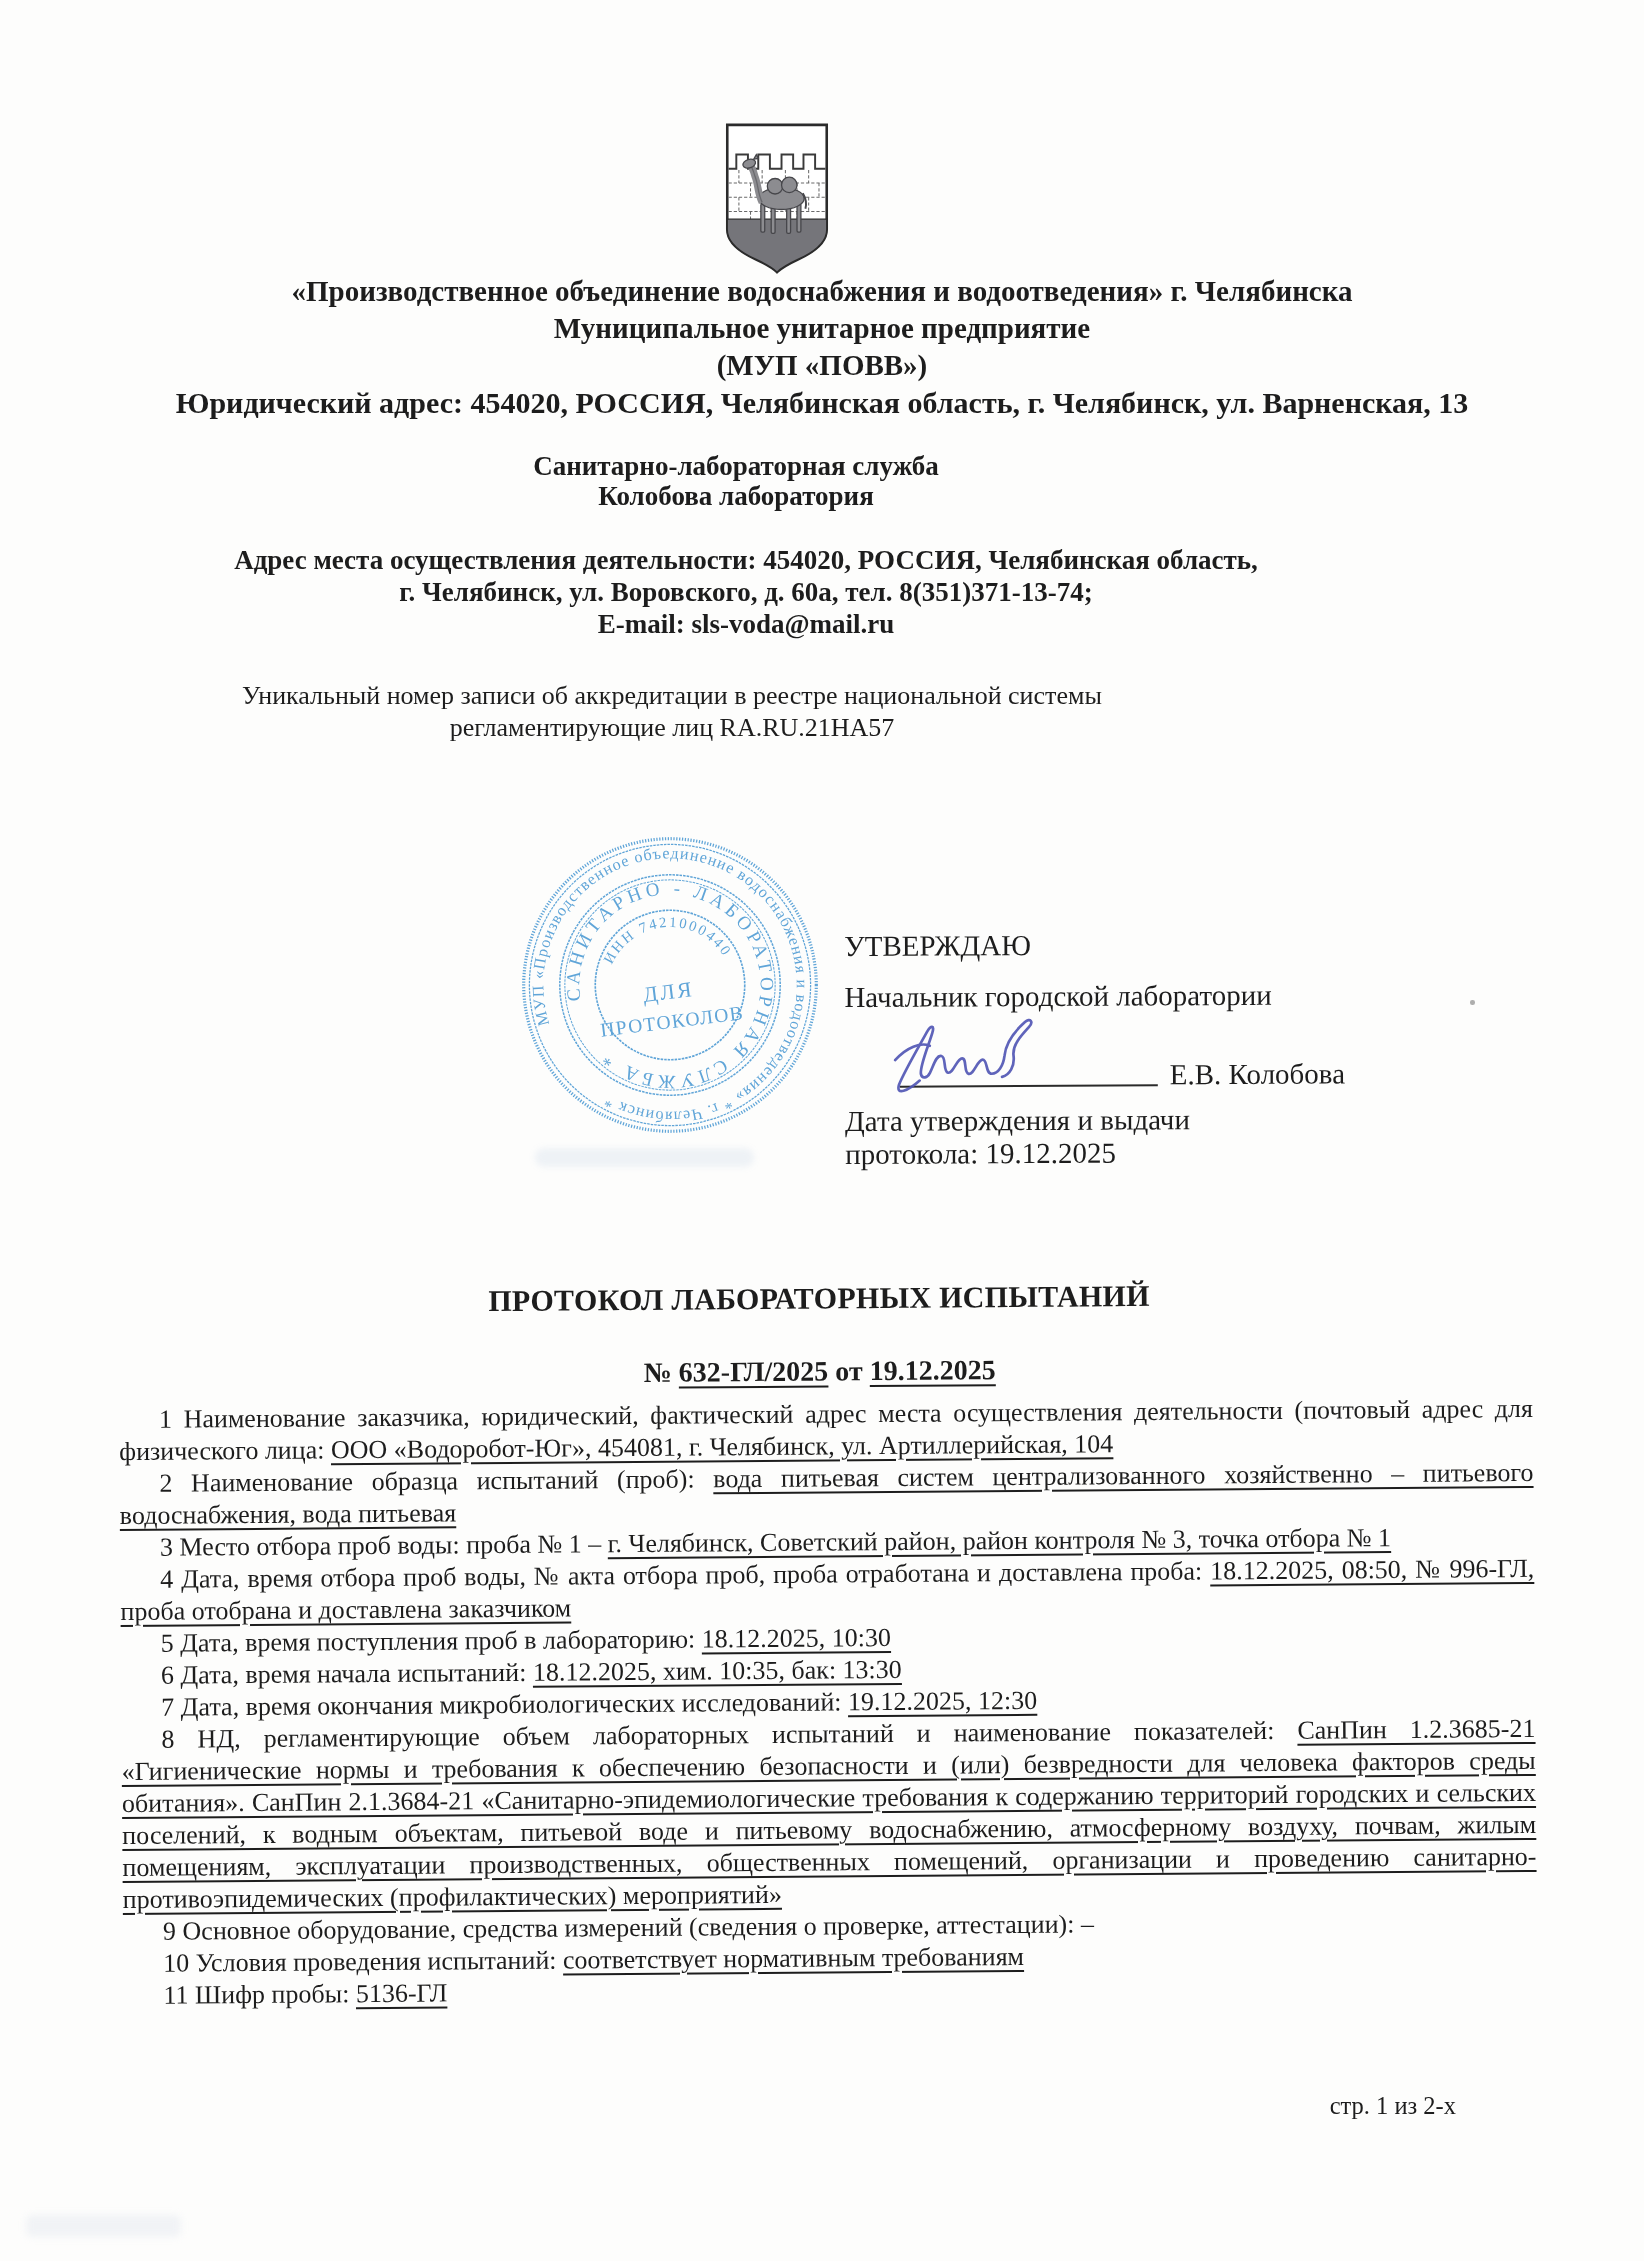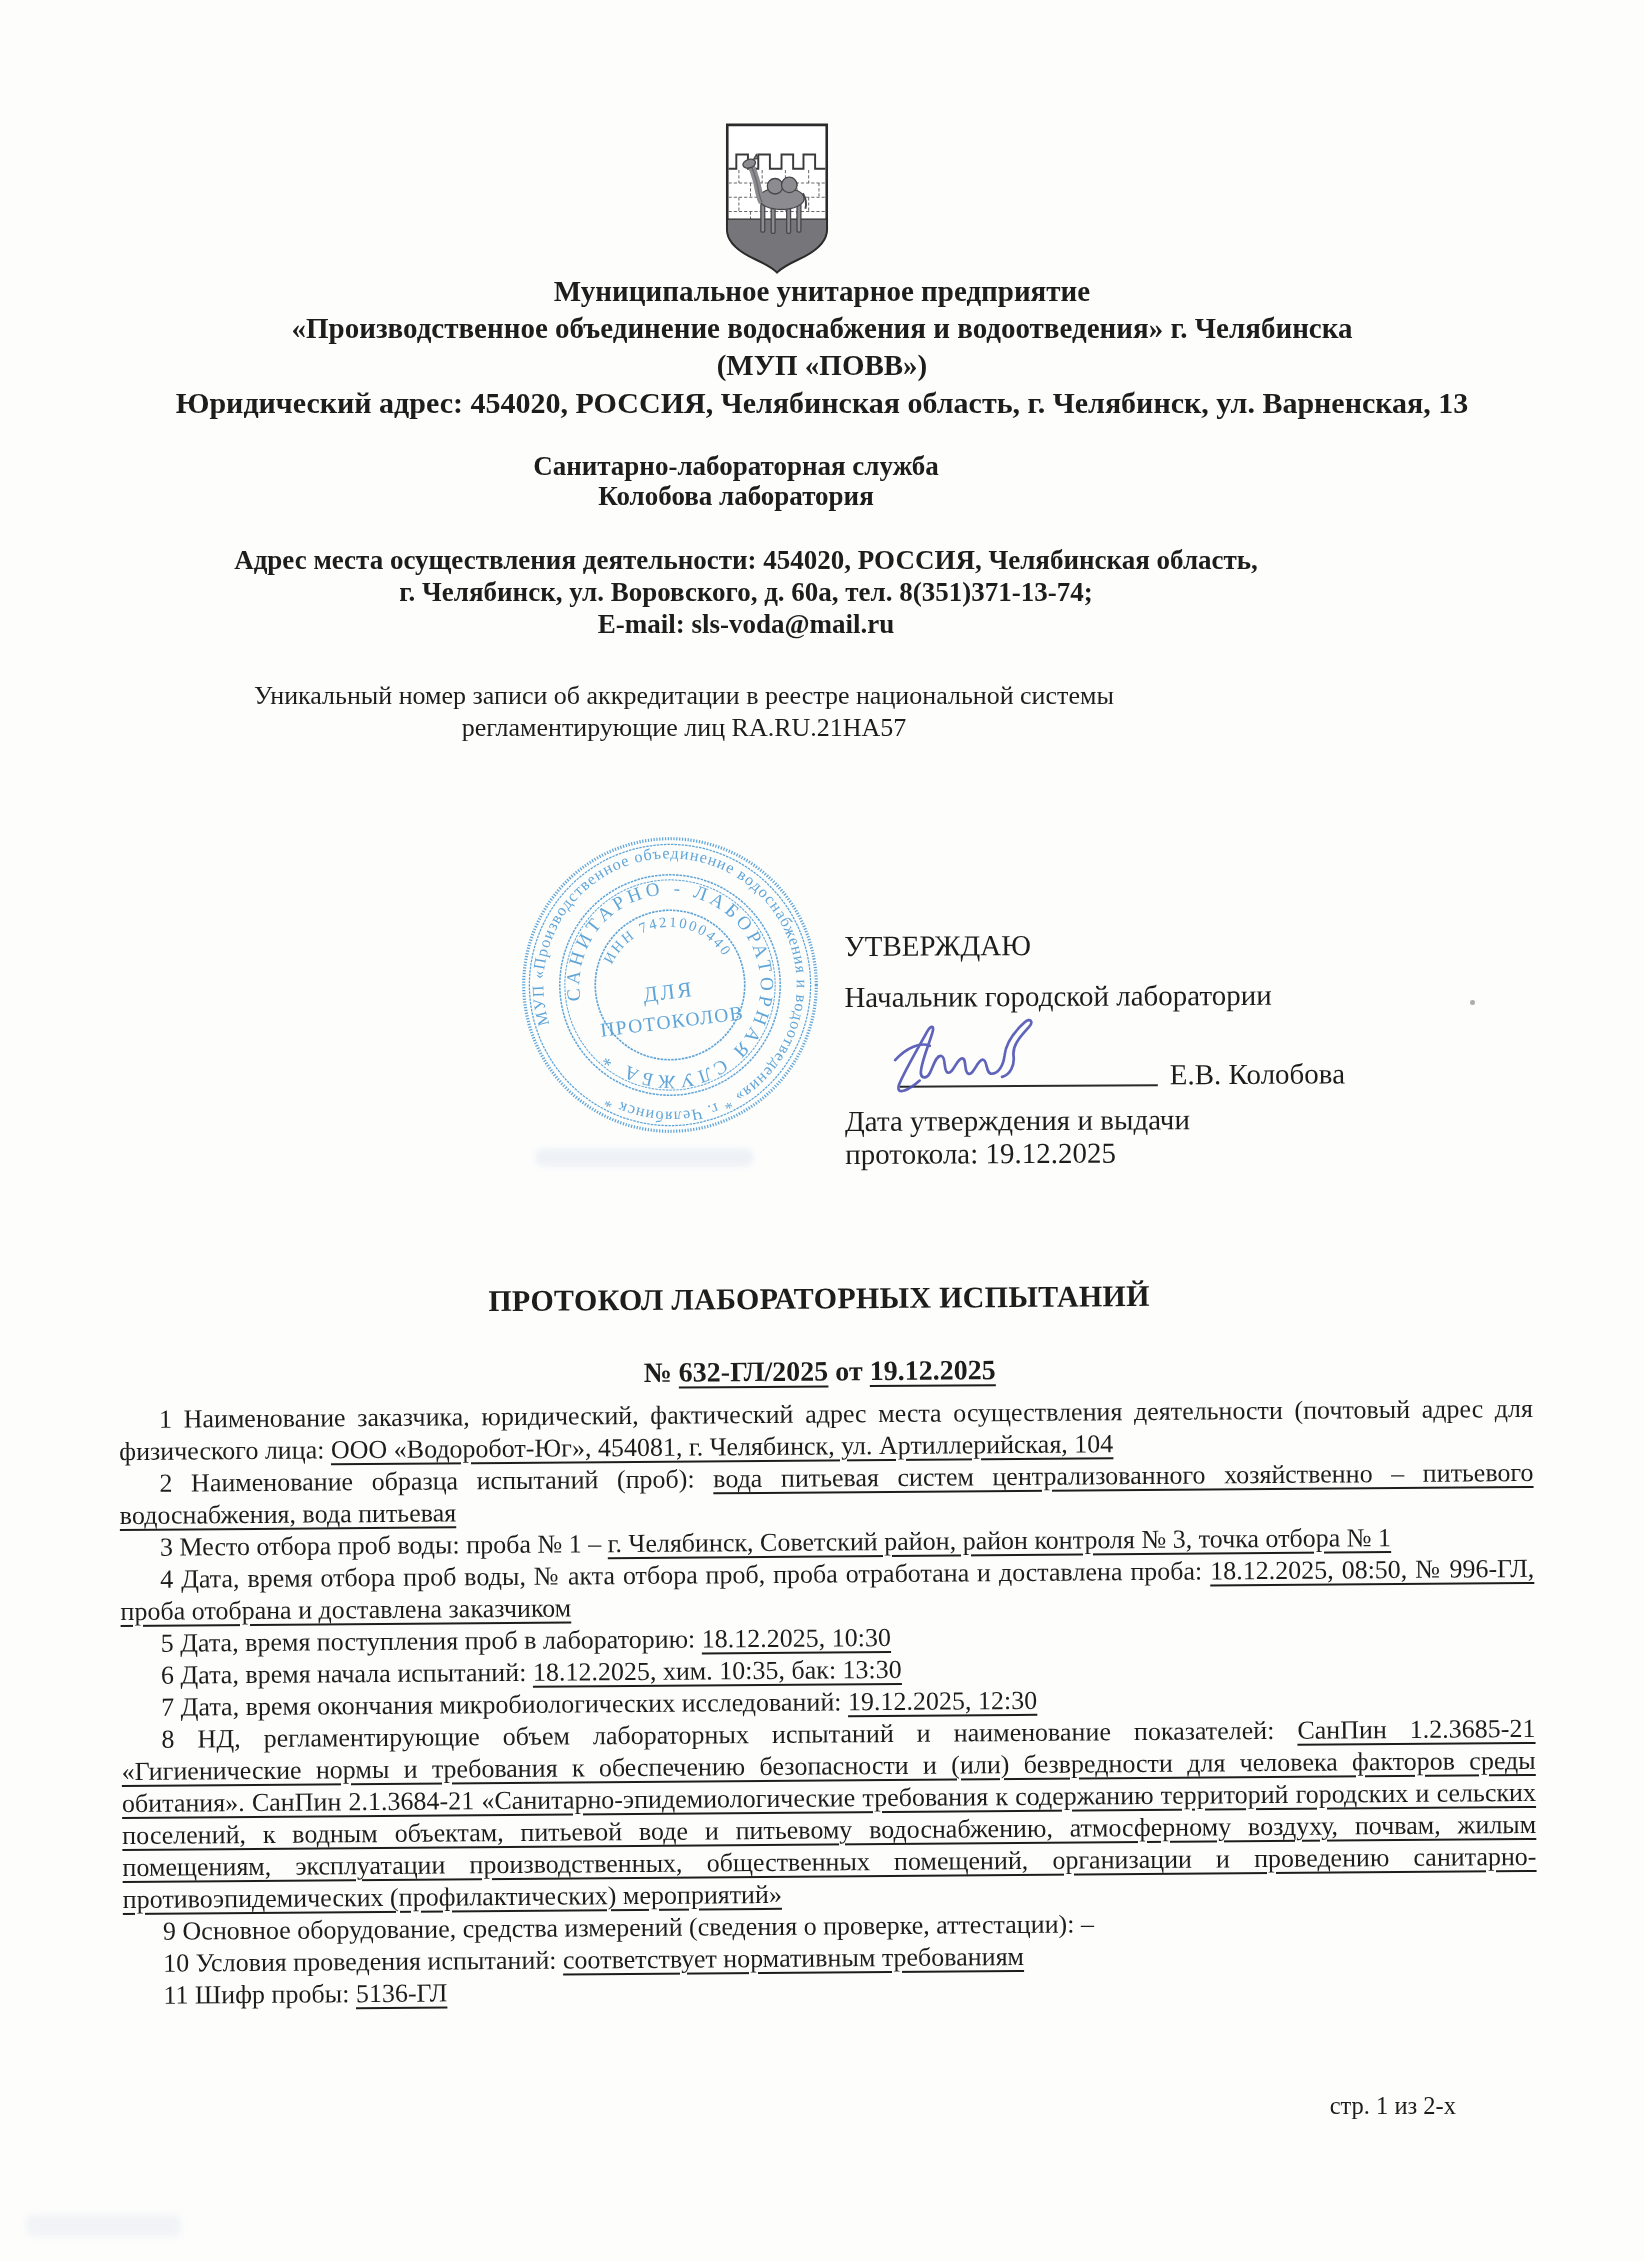--- a/index.html
+++ b/index.html
@@ -11,21 +11,21 @@
   .center{text-align:center;}
 
   
   .crest{position:absolute; left:722px; top:121px; width:110px; height:155px;}
 
   
   .org-block{position:absolute; left:0; top:273px; width:1644px; font-weight:bold; font-size:29px; line-height:37px;}
   .org-block .small{font-size:30px;}
   .service-block{position:absolute; left:0; top:451px; width:1472px; font-weight:bold; font-size:27px; line-height:30px;}
   .address-block{position:absolute; left:0; top:544px; width:1492px; font-weight:bold; font-size:27px; line-height:32px;}
-  .accr-block{position:absolute; left:12px; top:680px; width:1344px; font-size:26px; line-height:32px;}
+  .accr-block{position:absolute; left:0; top:680px; width:1344px; font-size:26px; line-height:32px;}
 
   
   .stamp{position:absolute; left:518px; top:833px; width:304px; height:304px; opacity:.85; filter:blur(0.3px);}
   .stamp text{font-family:"Liberation Serif","DejaVu Serif",serif;}
 
   
   .approval{position:absolute; left:844px; top:930px; width:741px; font-size:29px; line-height:33px; transform:rotate(-0.3deg); transform-origin:left top;}
   .approval .row-title{margin-bottom:18px;}
   .sig-row{position:relative; height:82px; margin-top:6.4px;}
   .sig-line{position:absolute; left:55px; bottom:14px; width:258px; border-bottom:2.3px solid #2a2a2a;}
@@ -90,22 +90,22 @@
       <circle cx="104" cy="99" r="12"></circle>
       <path d="M62 126 C55 112 56 98 51 86 C49 78 47 74 45 70" fill="none" stroke="#8c8c90" stroke-width="11"></path>
       <path d="M62 126 C55 112 56 98 51 86 C49 78 47 74 45 70" fill="none" stroke="#46464a" stroke-width="2" opacity=".5"></path>
       <ellipse cx="42" cy="66" rx="10" ry="6.5" transform="rotate(-18 42 66)"></ellipse>
       <path d="M49 59 l4 -7 l3 6 Z"></path>
       <path d="M125 112 C130 120 131 128 129 136" fill="none" stroke-width="3"></path>
     </g>
   </svg>
 
   <div class="org-block center">
+    <div>«Производственное объединение водоснабжения и водоотведения» г. Челябинска</div>
     <div>Муниципальное унитарное предприятие</div>
-    <div>«Производственное объединение водоснабжения и водоотведения» г. Челябинска</div>
     <div>(МУП «ПОВВ»)</div>
     <div class="small">Юридический адрес: 454020, РОССИЯ, Челябинская область, г. Челябинск, ул. Варненская, 13</div>
   </div>
 
   <div class="service-block center">
     <div>Санитарно-лабораторная служба</div>
     <div>Колобова лаборатория</div>
   </div>
 
   <div class="address-block center">

